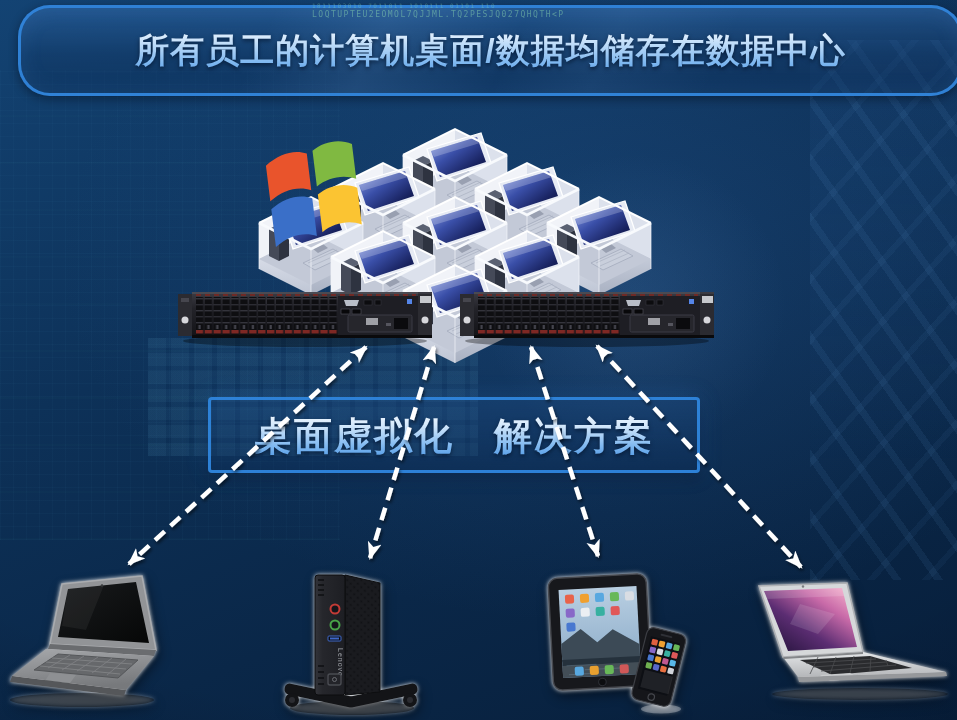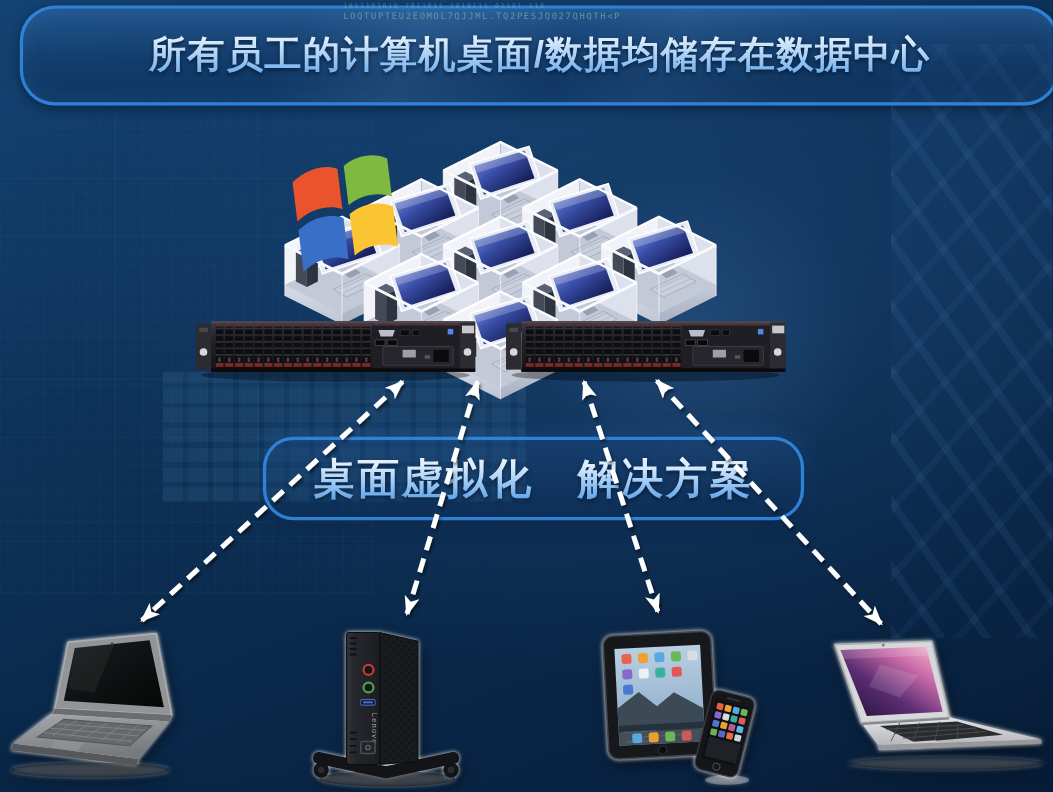--- a/index.html
+++ b/index.html
@@ -39,24 +39,24 @@
     box-shadow:0 3px 10px rgba(0,8,20,.45), inset 0 0 22px rgba(90,160,235,.12);}
   .banner .sheen{position:absolute;inset:0;border-radius:15px;
     background:linear-gradient(115deg, transparent 26%, rgba(130,185,245,.12) 38%, transparent 52%, rgba(130,185,245,.07) 62%, transparent 74%);}
   .grad-text{background:linear-gradient(180deg,#ffffff 8%,#d7eafc 34%,#7fb8f0 64%,#3b8ae0 90%);
     -webkit-background-clip:text;background-clip:text;color:transparent;}
   .banner h1{position:relative;margin:0;height:85px;line-height:85px;text-align:center;
     font-size:34px;font-weight:bold;letter-spacing:1px;
     filter:drop-shadow(0 2px 2px rgba(0,12,32,.65));}
   
   .solution-box{position:absolute;left:208px;top:397px;width:492px;height:76px;z-index:3;
-    border:3px solid rgba(47,134,221,.95);border-radius:28px;box-sizing:border-box;
+    border:3px solid rgba(47,134,221,.95);border-radius:4px;box-sizing:border-box;
     background:linear-gradient(180deg, rgba(32,82,142,.32), rgba(13,46,92,.24));
     box-shadow:0 7px 14px rgba(0,6,18,.3), 0 0 22px rgba(60,140,230,.22);
-    text-align:center;margin-left:31px;}
+    text-align:center;}
   .solution-box span{display:inline-block;line-height:72px;font-size:38px;font-weight:bold;
     letter-spacing:2px;filter:drop-shadow(0 2px 2px rgba(0,12,32,.6));}
   
   .scene{position:absolute;left:0;top:0;z-index:4;}
   .device{position:absolute;z-index:5;
     filter:drop-shadow(0 0 2px rgba(255,255,255,.95)) drop-shadow(2px 5px 6px rgba(0,0,0,.45));}
 </style>
 </head>
 <body>
 

